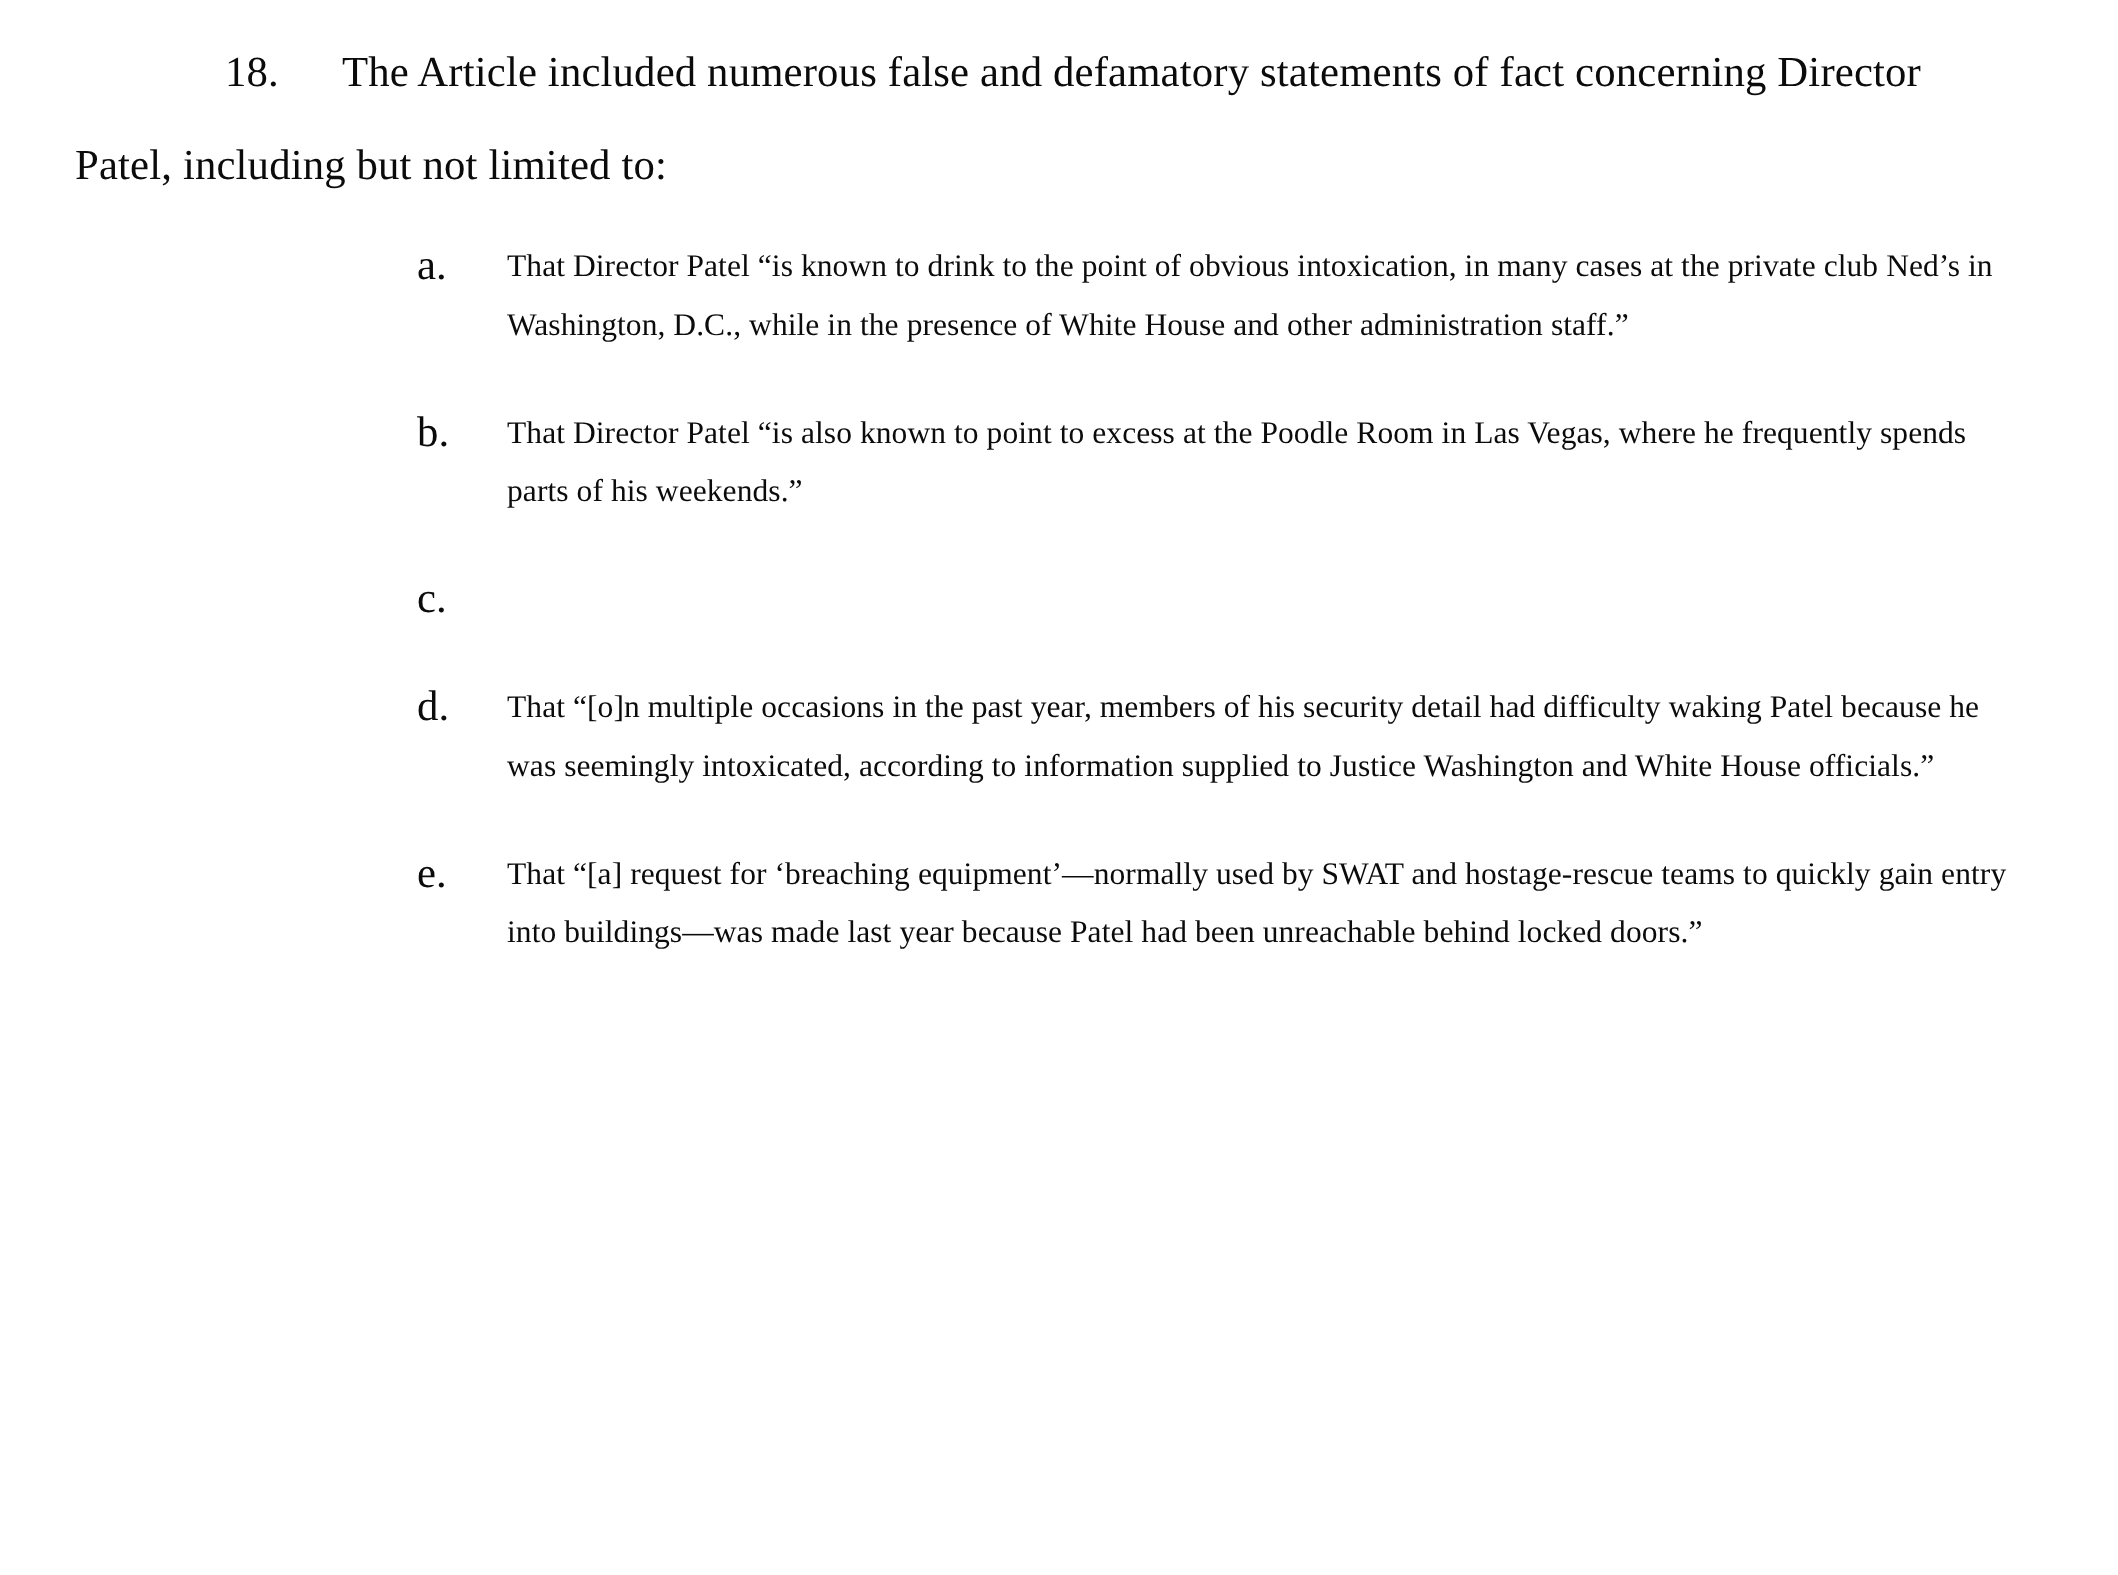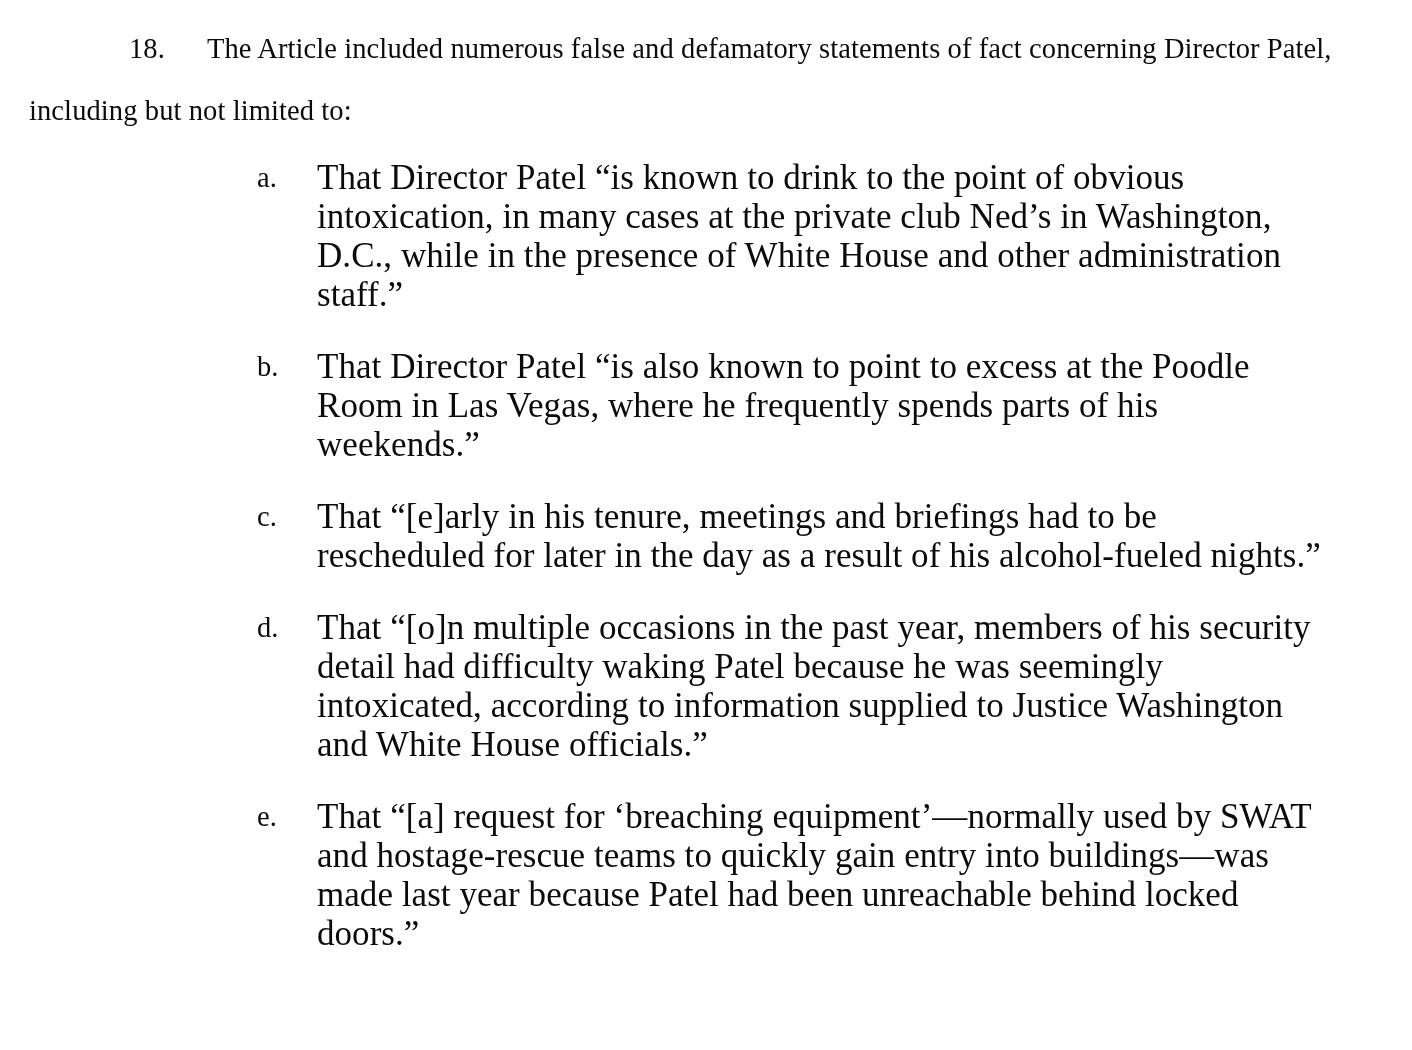--- a/index.html
+++ b/index.html
@@ -12,21 +12,21 @@
     min-height: 1050px;
     font-family: "Liberation Serif", "DejaVu Serif", serif;
     color: #0b0b0b;
     -webkit-font-smoothing: antialiased;
   }
   .page {
     position: relative;
     width: 1412px;
     min-height: 1050px;
     box-sizing: border-box;
-    padding: 18px 60px 10px 29px;
+    padding: 18px 60px 10px 50px;
   }
   .para {
     font-size: 28.5px;
     line-height: 62px;
     text-align: left;
     margin: 0 0 6px 0;
     letter-spacing: 0.1px;
   }
   .para .num {
     margin-left: 100px;
@@ -48,21 +48,21 @@
   .list-item .marker {
     flex: 0 0 auto;
     width: 60px;
     margin-left: 228px;
     font-size: 28.5px;
     line-height: 39px;
     text-align: left;
   }
   .list-item .itemtext {
     flex: 1 1 auto;
-    font-size: 35px;
+    font-size: 21px;
     line-height: 39px;
     max-width: 1010px;
     letter-spacing: 0.05px;
   }
 </style>
 </head>
 <body>
 
 <div class="page">
 
@@ -74,21 +74,20 @@
     <li class="list-item">
       <span class="marker">a.</span>
       <span class="itemtext">That Director Patel “is known to drink to the point of obvious intoxication, in many cases at the private club Ned’s in Washington, D.C., while in the presence of White House and other administration staff.”</span>
     </li>
     <li class="list-item">
       <span class="marker">b.</span>
       <span class="itemtext">That Director Patel “is also known to point to excess at the Poodle Room in Las Vegas, where he frequently spends parts of his weekends.”</span>
     </li>
     <li class="list-item">
       <span class="marker">c.</span>
-      <span class="itemtext">That “[e]arly in his tenure, meetings and briefings had to be rescheduled for later in the day as a result of his alcohol-fueled nights.”</span>
     </li>
     <li class="list-item">
       <span class="marker">d.</span>
       <span class="itemtext">That “[o]n multiple occasions in the past year, members of his security detail had difficulty waking Patel because he was seemingly intoxicated, according to information supplied to Justice Washington and White House officials.”</span>
     </li>
     <li class="list-item">
       <span class="marker">e.</span>
       <span class="itemtext">That “[a] request for ‘breaching equipment’—normally used by SWAT and hostage-rescue teams to quickly gain entry into buildings—was made last year because Patel had been unreachable behind locked doors.”</span>
     </li>
   </ul>

